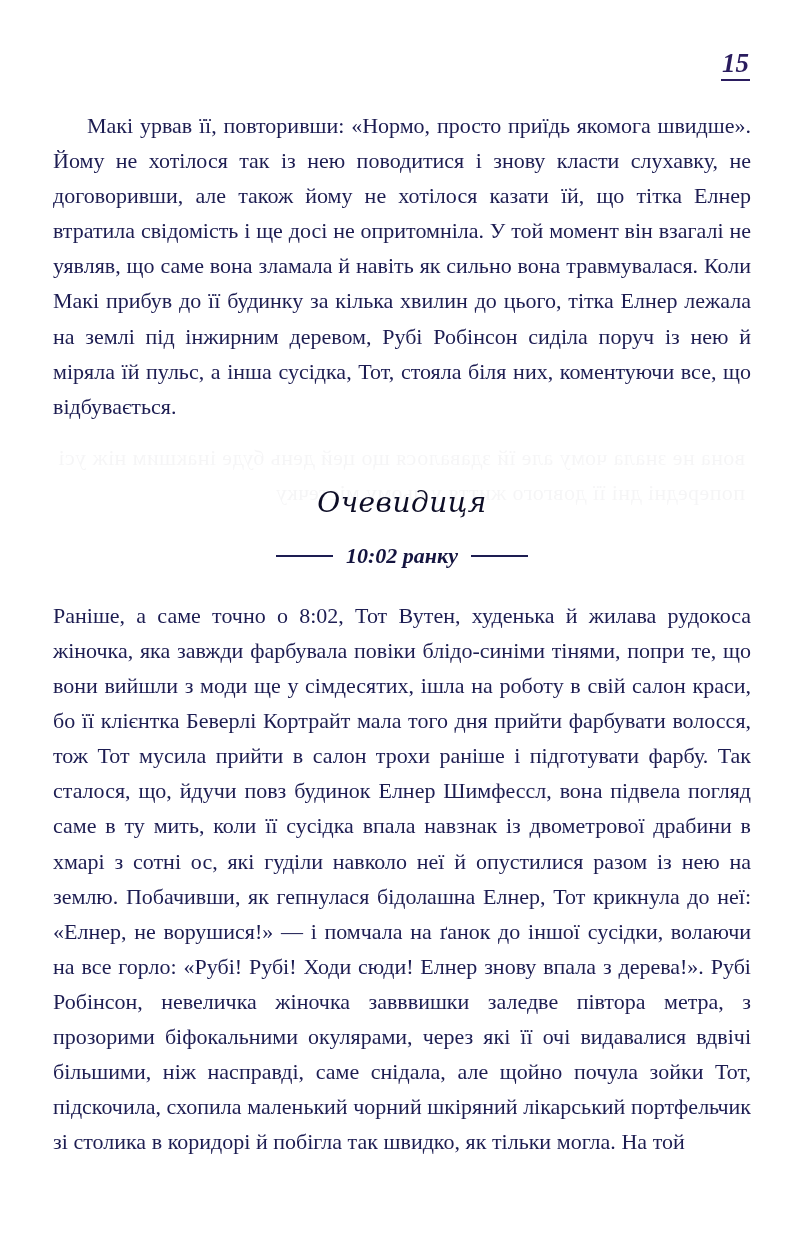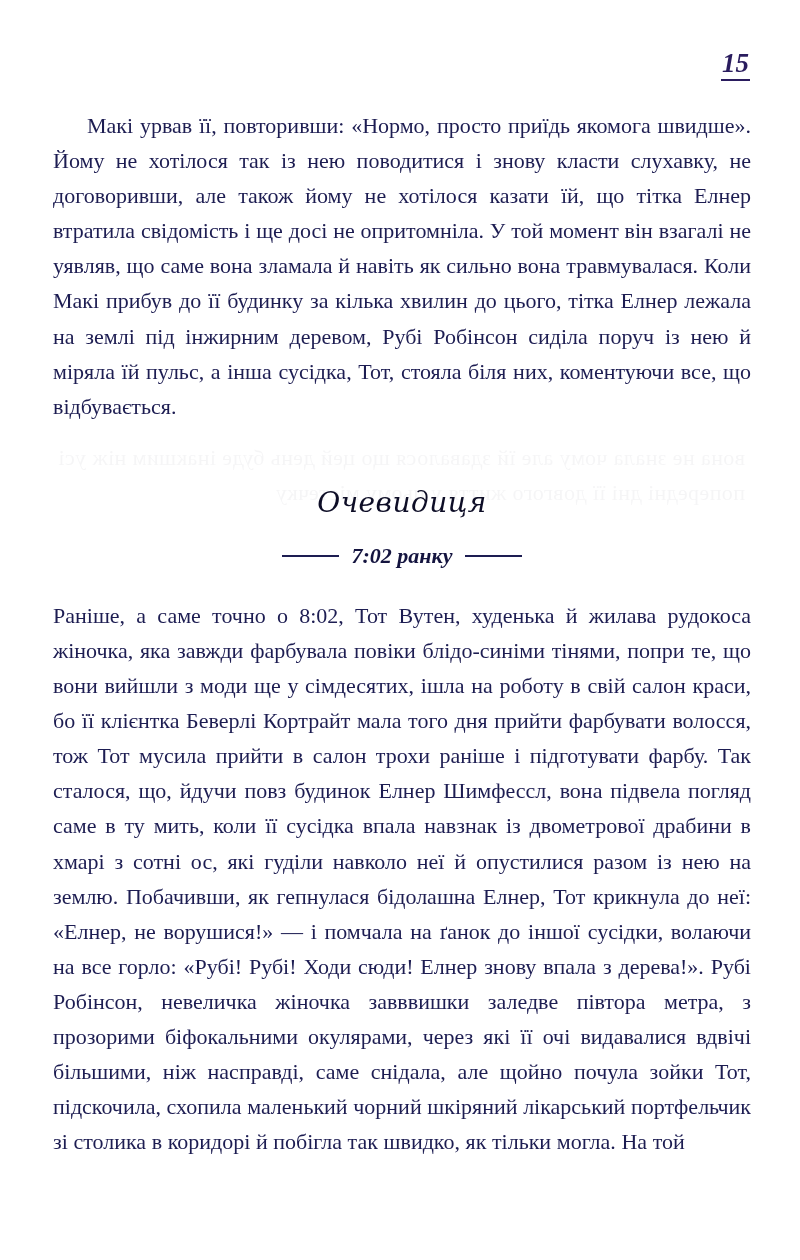--- a/index.html
+++ b/index.html
@@ -136,21 +136,21 @@
   </div>
 
   <div class="column">
 
     <p class="body-text indent">Макі урвав її, повторивши: «Нормо, просто приїдь якомога швидше». Йому не хотілося так із нею поводитися і знову класти слухавку, не договоривши, але також йому не хотілося казати їй, що тітка Елнер втратила свідомість і ще досі не опритомніла. У той момент він взагалі не уявляв, що саме вона зламала й навіть як сильно вона травмувалася. Коли Макі прибув до її будинку за кілька хвилин до цього, тітка Елнер лежала на землі під інжирним деревом, Рубі Робінсон сиділа поруч із нею й міряла їй пульс, а інша сусідка, Тот, стояла біля них, коментуючи все, що відбувається.</p>
 
     <div class="chapter-block">
       <h1 class="chapter-title">Очевидиця</h1>
       <div class="chapter-subtitle">
         <span class="rule"></span>
-        <span class="subtitle-text">7:02 ранку</span>
+        <span class="subtitle-text">10:02 ранку</span>
         <span class="rule"></span>
       </div>
     </div>
 
     <p class="body-text flush">Раніше, а саме точно о 8:02, Тот Вутен, худенька й жилава рудокоса жіночка, яка завжди фарбувала повіки блідо-синіми тінями, попри те, що вони вийшли з моди ще у сімдесятих, ішла на роботу в свій салон краси, бо її клієнтка Беверлі Кортрайт мала того дня прийти фарбувати волосся, тож Тот мусила прийти в салон трохи раніше і підготувати фарбу. Так сталося, що, йдучи повз будинок Елнер Шимфессл, вона підвела погляд саме в ту мить, коли її сусідка впала навзнак із двометрової драбини в хмарі з сотні ос, які гуділи навколо неї й опустилися разом із нею на землю. Побачивши, як гепнулася бідолашна Елнер, Тот крикнула до неї: «Елнер, не ворушися!» — і помчала на ґанок до іншої сусідки, волаючи на все горло: «Рубі! Рубі! Ходи сюди! Елнер знову впала з дерева!». Рубі Робінсон, невеличка жіночка завввишки заледве півтора метра, з прозорими біфокальними окулярами, через які її очі видавалися вдвічі більшими, ніж насправді, саме снідала, але щойно почула зойки Тот, підскочила, схопила маленький чорний шкіряний лікарський портфельчик зі столика в коридорі й побігла так швидко, як тільки могла. На той</p>
 
   </div>
 </div>
 
 </body></html>

